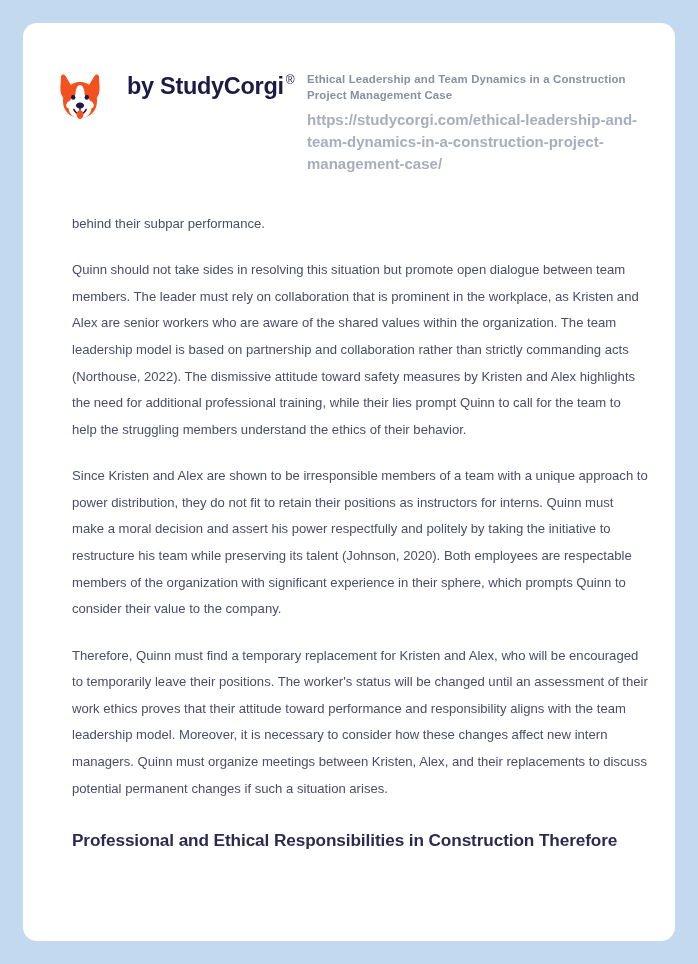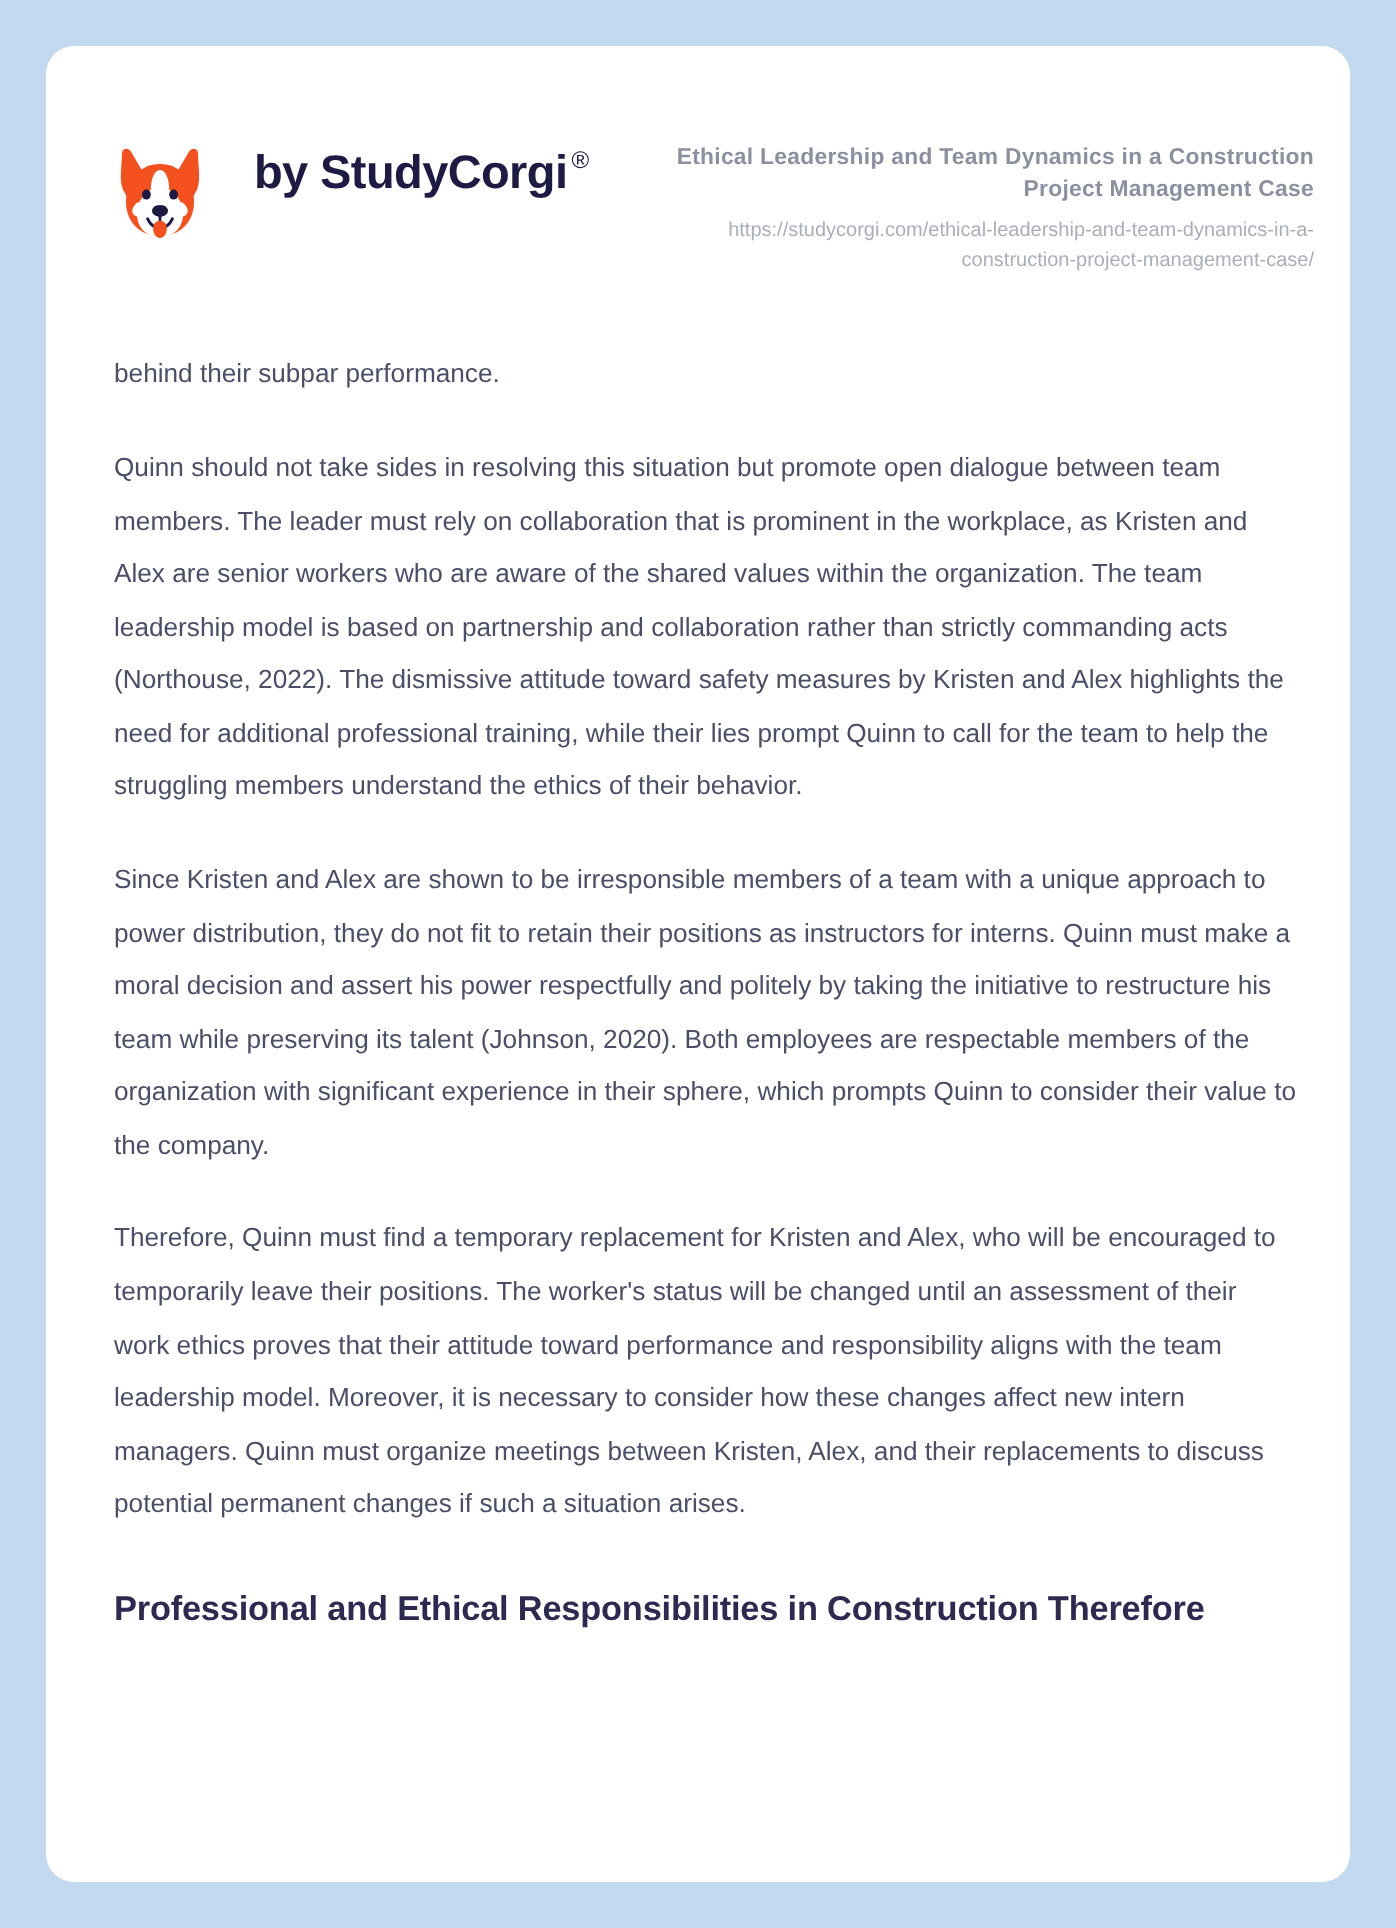--- a/index.html
+++ b/index.html
@@ -54,44 +54,43 @@
     white-space: nowrap;
   }
   .wordmark-reg {
     font-size: 12px;
     font-weight: normal;
     line-height: 1;
     margin-left: 2px;
     margin-top: 1px;
   }
   .header-meta {
-    text-align: right;
     flex: 0 1 auto;
     max-width: 350px;
     padding-top: 2px;
   }
   .header-title {
     color: #8b90a0;
     font-size: 11.4px;
     font-weight: bold;
     line-height: 1.42;
     letter-spacing: 0.15px;
     margin: 0;
   }
   .header-url {
     color: #a9aebb;
-    font-size: 10px;
-    font-weight: normal;
+    font-size: 15px;
+    font-weight: bold;
     line-height: 1.45;
     margin: 6px 0 0 0;
     word-break: break-word;
   }
   
   .doc-body {
-    padding: 0 26px 0 34px;
+    padding: 0 26px 0 49px;
     margin-top: 36px;
   }
   .doc-body p {
     color: #4a4e67;
     font-size: 13.1px;
     line-height: 2.03;
     margin: 0 0 20px 0;
     text-align: left;
   }
   .doc-body p.first-para {

